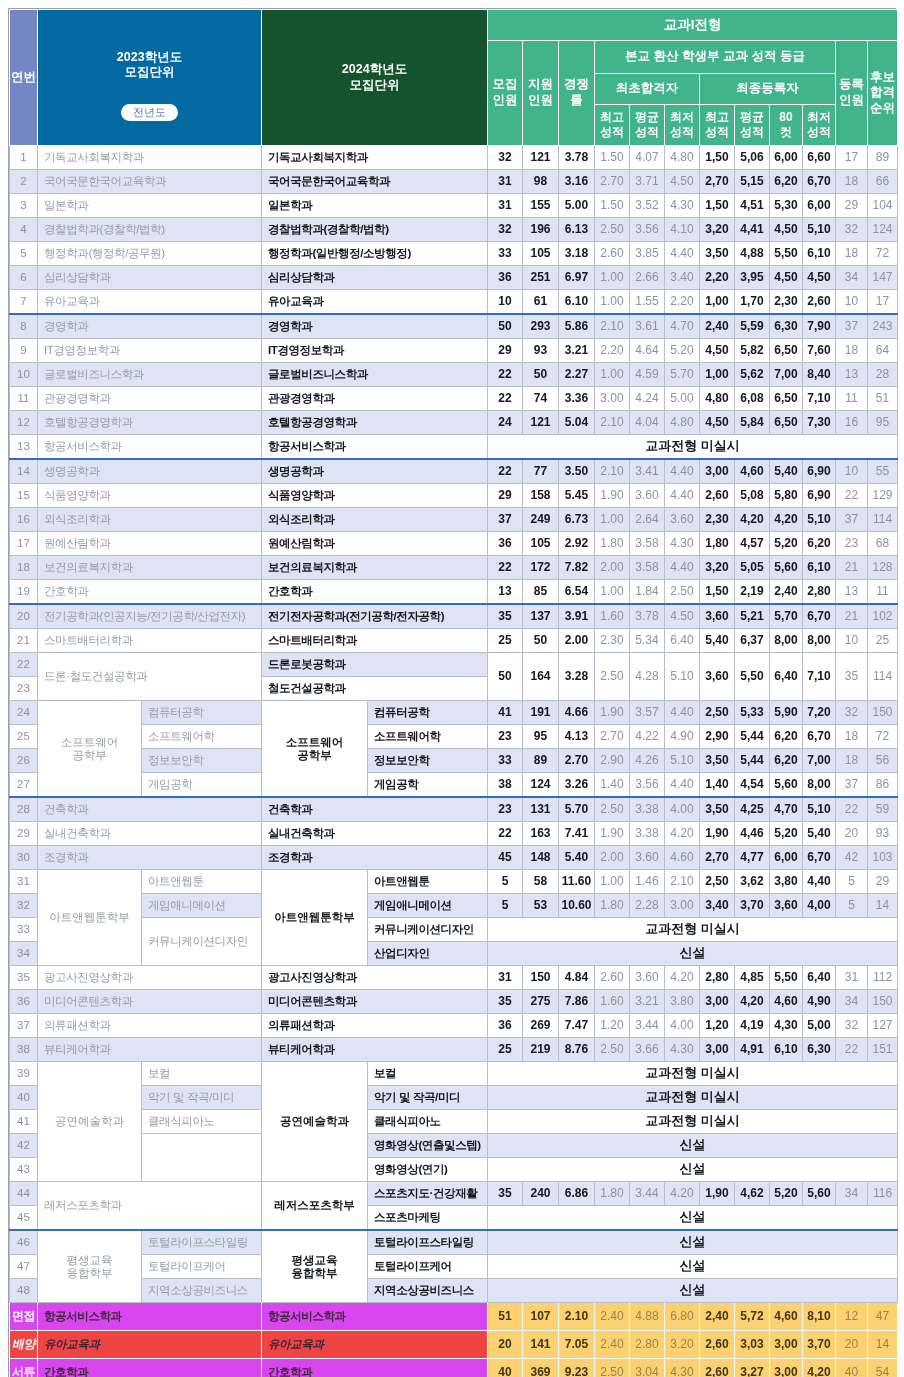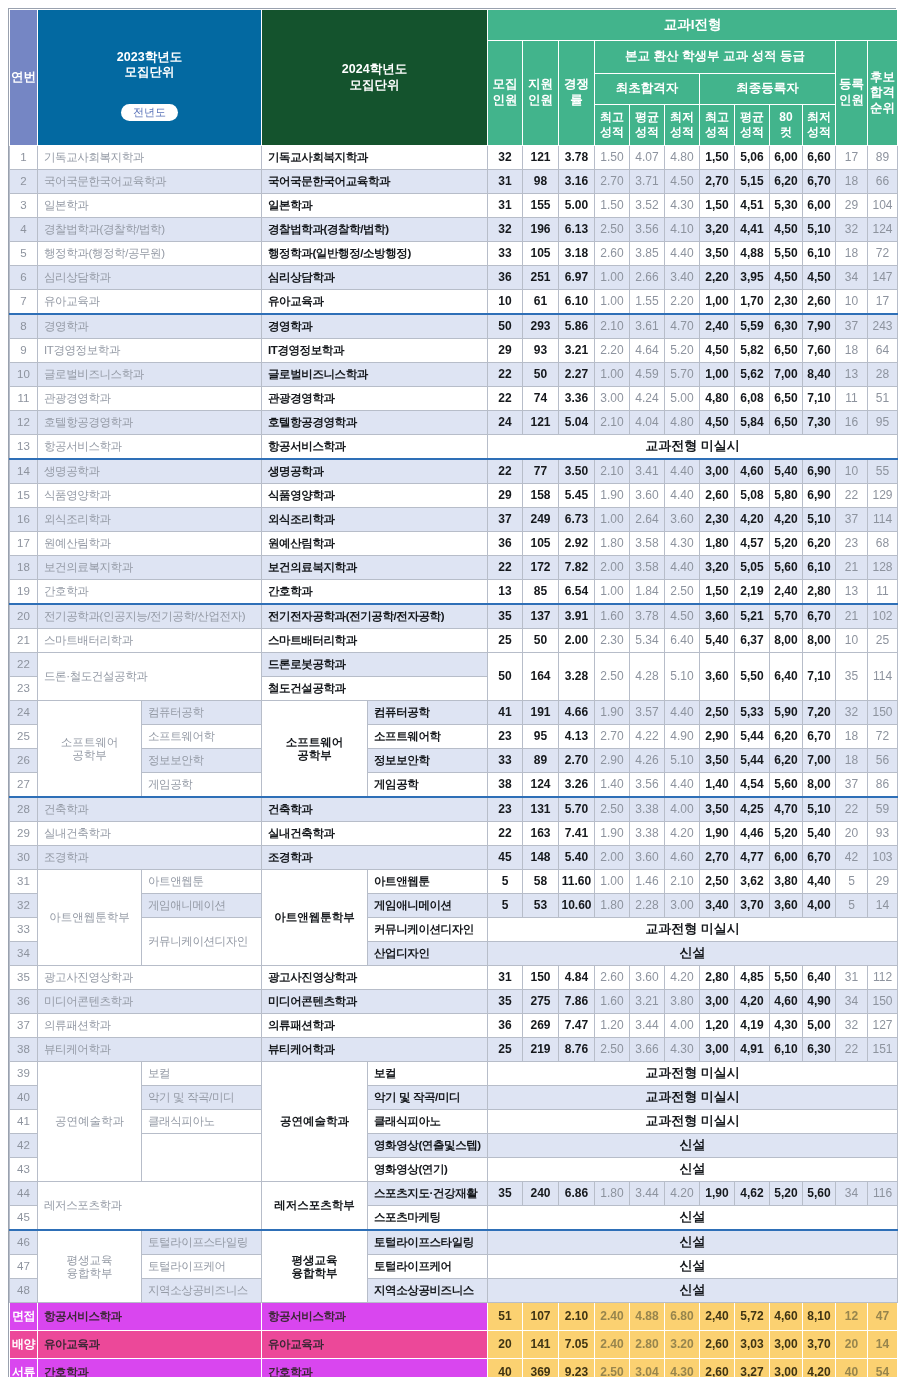--- a/index.html
+++ b/index.html
@@ -33,27 +33,27 @@
   td.n24,td.s24,td.g24{color:#15181c;font-weight:bold;}
   td.g24{font-size:11.5px;}
   td.u{text-underline-offset:2px;margin-top:27px;}
   td.vb{font-weight:bold;color:#15181c;}
   td.vg{color:#8d939e;}
   td.spc{font-weight:bold;color:#15181c;font-size:13px;}
   
   tr.prow{height:27px;}
   tr.prow td{border:1px solid #fff;height:27px;}
   tr.p-dark td.pcell{background:#d946ef;}
-  tr.p-light td.pcell{background:#ec4899;}
+  tr.p-light td.pcell{background:#ef4444;font-style:italic;}
   td.plabel{color:#fff;font-weight:bold;font-size:12px;letter-spacing:-0.5px;}
   td.pname{text-align:left;padding-left:6px;font-weight:bold;color:#3c2736;font-size:11.5px;
            letter-spacing:-0.4px;white-space:nowrap;overflow:hidden;}
   td.yv{background:#fbd171;font-size:12px;}
   td.yb{font-weight:bold;color:#3f3414;}
-  td.yg{color:#97854d;font-weight:bold;}
+  td.yg{color:#97854d;}
 </style>
 </head>
 <body>
 
 <div class="page">
   <div class="frame">
     <table>
       <colgroup>
         <col style="width:28px">
           <col style="width:104px">

